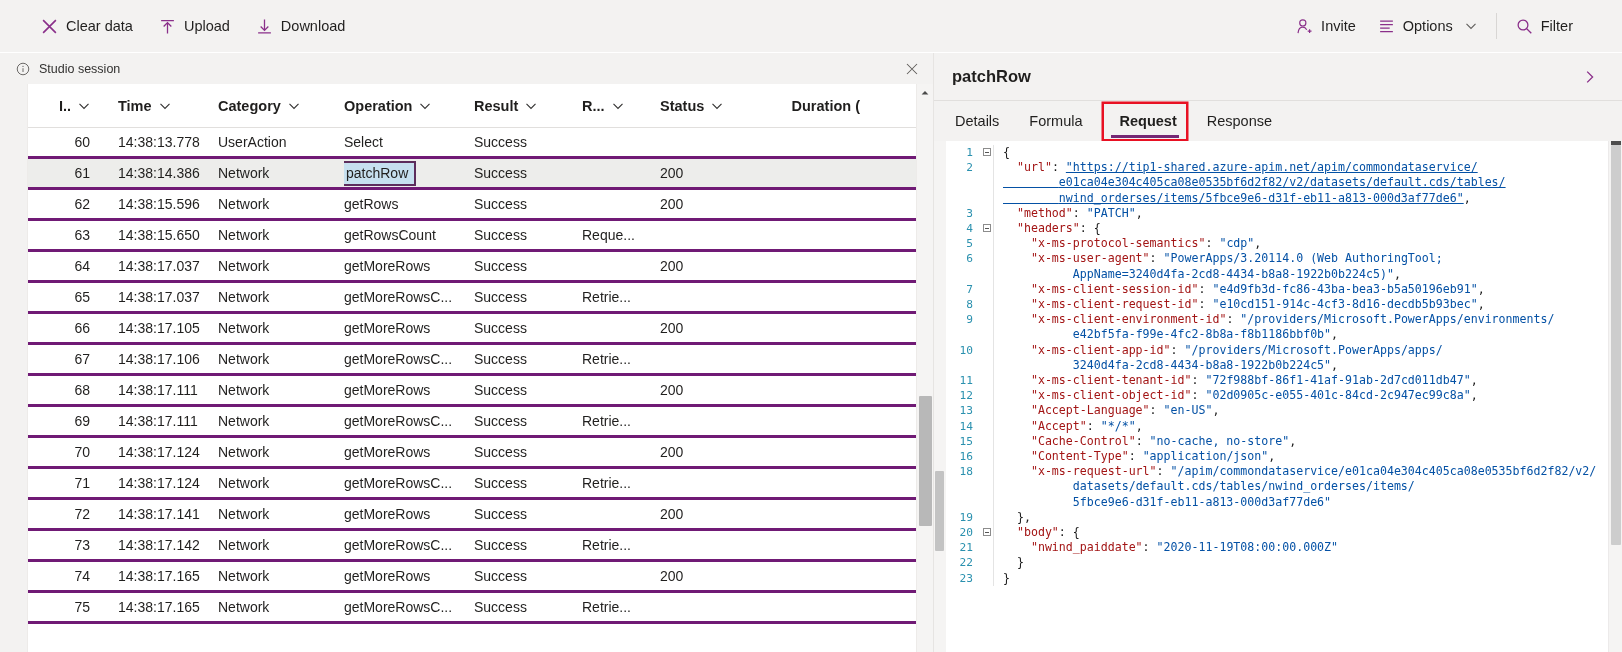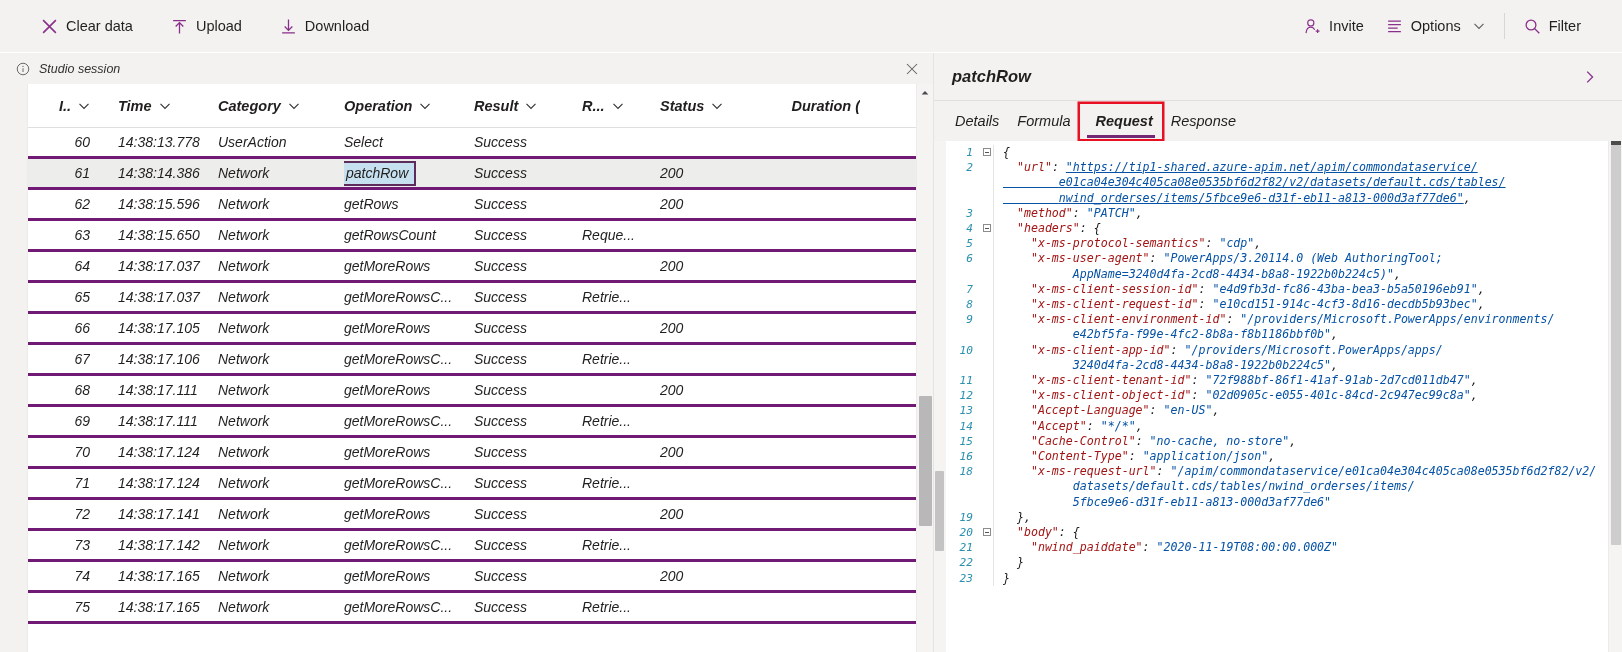--- a/index.html
+++ b/index.html
@@ -22,22 +22,22 @@
   
   .cmdbar {
     height: 53px;
     min-height: 53px;
     background: #f3f2f1;
     display: flex;
     align-items: center;
     border-bottom: 1px solid #ffffff;
     position: relative;
   }
-  .cmdbar-left { display: flex; align-items: center; padding-left: 30px; gap: 16px; }
-  .cmdbar-right { display: flex; align-items: center; margin-left: auto; padding-right: 30px; }
+  .cmdbar-left { display: flex; align-items: center; padding-left: 30px; gap: 4px; }
+  .cmdbar-right { display: flex; align-items: center; margin-left: auto; padding-right: 38px; }
   .cmd-btn {
     display: flex; align-items: center; gap: 8px;
     padding: 6px 11px;
     font-size: 14.5px;
     color: #201f1e;
     cursor: pointer;
     white-space: nowrap;
     background: transparent;
     border: none;
   }
@@ -46,21 +46,20 @@
   .chev-sm { width: 12px; height: 12px; margin-left: 4px; color: #605e5c; }
   .chev-sm svg { display:block; width:12px; height:12px; }
   .vdiv { width: 1px; height: 26px; background: #d8d6d4; margin: 0 8px; }
 
   
   .body {
     flex: 1;
     display: flex;
     min-height: 0;
     background: #0c4a6e;
-    font-style: italic;
   }
 
   
   .leftpane {
     width: 934px;
     min-width: 934px;
     display: flex;
     flex-direction: column;
     min-height: 0;
     background: #ffffff;
@@ -217,21 +216,21 @@
     display: flex; align-items: center; justify-content: center;
     color: #8a2f8a; cursor: pointer;
   }
   .rp-expand svg { display:block; width: 14px; height: 14px; }
 
   .tabs {
     height: 40px; min-height: 40px;
     display: flex; align-items: center;
     padding: 0 12px;
     background: #f3f2f1;
-    gap: 0;
+    gap: 12px;
     position: relative;
   }
   .tab {
     position: relative;
     font-size: 14.5px;
     color: #201f1e;
     padding: 9px 9px 10px 9px;
     cursor: pointer;
     white-space: nowrap;
   }

